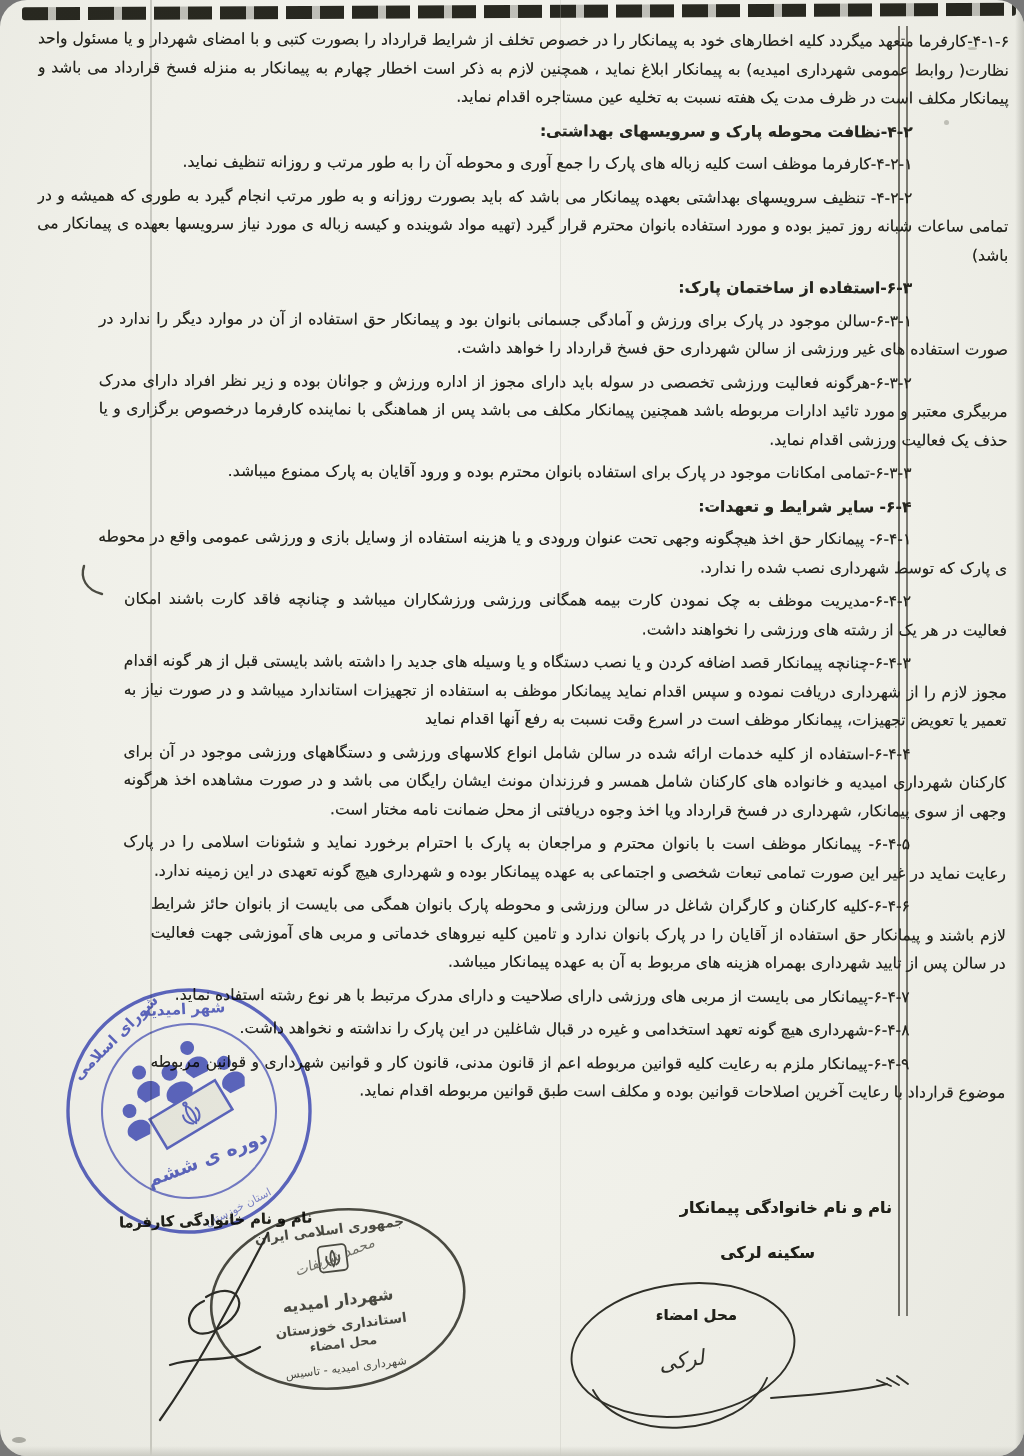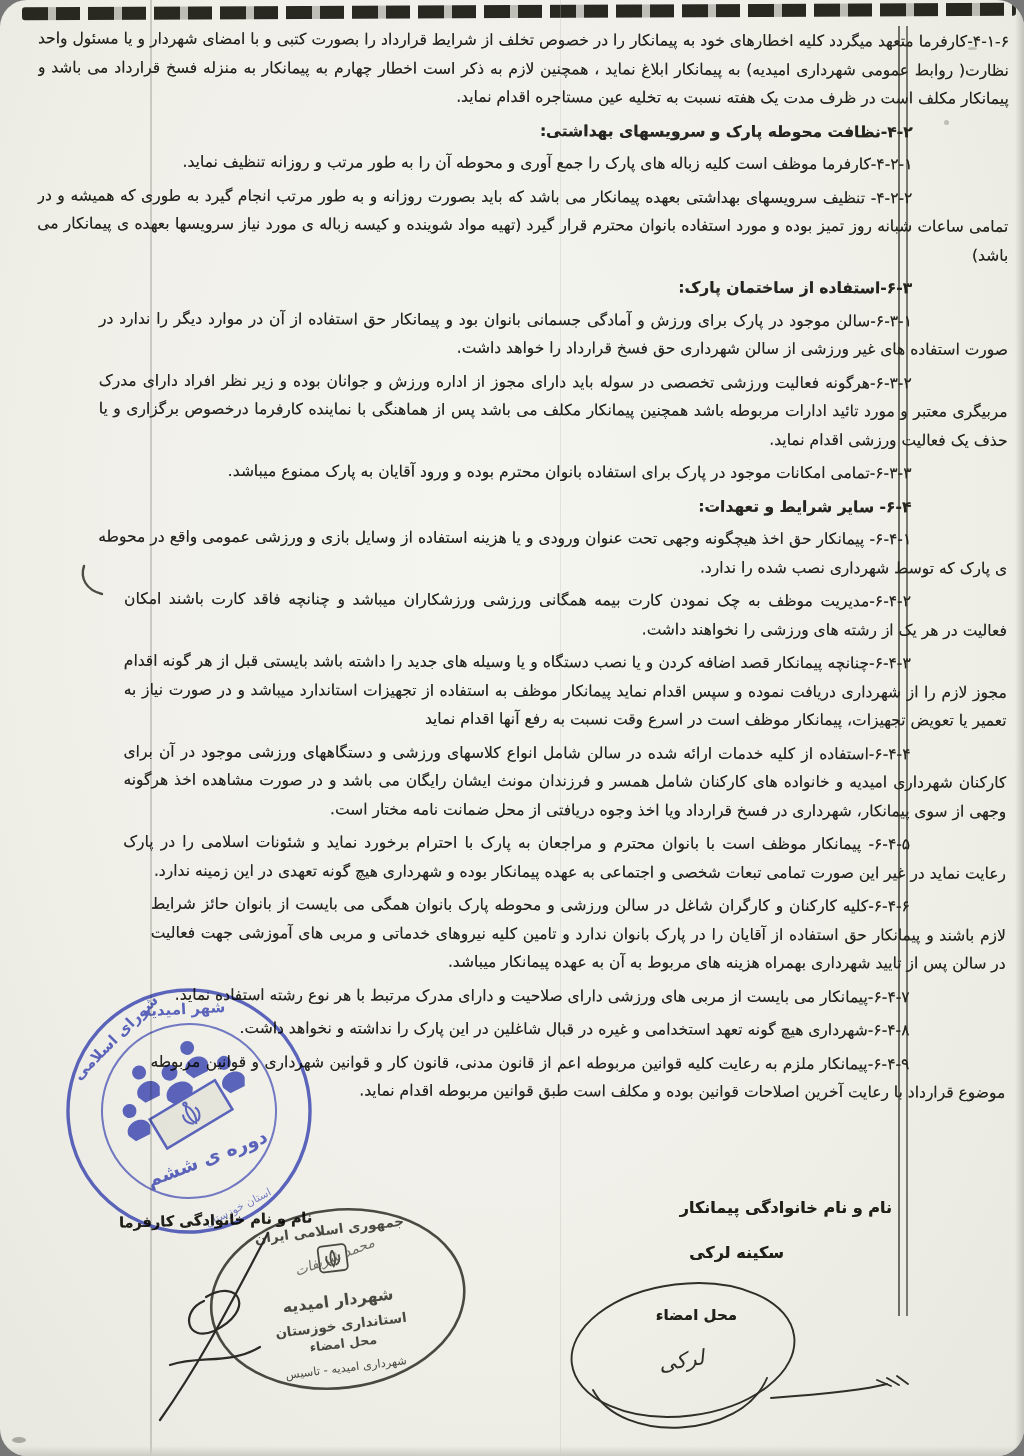--- a/index.html
+++ b/index.html
@@ -34,21 +34,21 @@
   }
   .para{margin:0 0 5px 0;text-indent:96px;}
   .para.flush{text-indent:0;}
   .para.heading{font-weight:bold;text-align:right;margin:2px 0 4px 0;}
   .para.s1{padding-left:62px;}
   .para.s2{padding-left:88px;}
   .para.s3{padding-left:116px;}
   
   .sig-label{position:absolute;direction:rtl;font-weight:bold;color:#21211a;text-shadow:0 0 .5px rgba(33,33,26,.7);}
   #contractor-label{top:1198px;right:132px;font-size:16px;}
-  #contractor-name{top:1243px;right:240px;font-size:16px;}
+  #contractor-name{top:1243px;right:209px;font-size:16px;}
   #signature-place{top:1306px;right:287px;font-size:15px;}
   #employer-label{top:1212px;right:712px;font-size:14.5px;transform:rotate(-1.5deg);}
   .stamp,.sig-svg{position:absolute;}
   #council-stamp{left:58px;top:980px;mix-blend-mode:multiply;opacity:.88;}
   #municipality-stamp{left:200px;top:1196px;mix-blend-mode:multiply;opacity:.9;}
   #employer-signature{left:110px;top:1215px;}
   #contractor-signature{left:535px;top:1272px;}
   #check-mark{left:78px;top:556px;}
   .stamp text, .sig-svg text{font-family:"DejaVu Sans", sans-serif;}
 </style>

